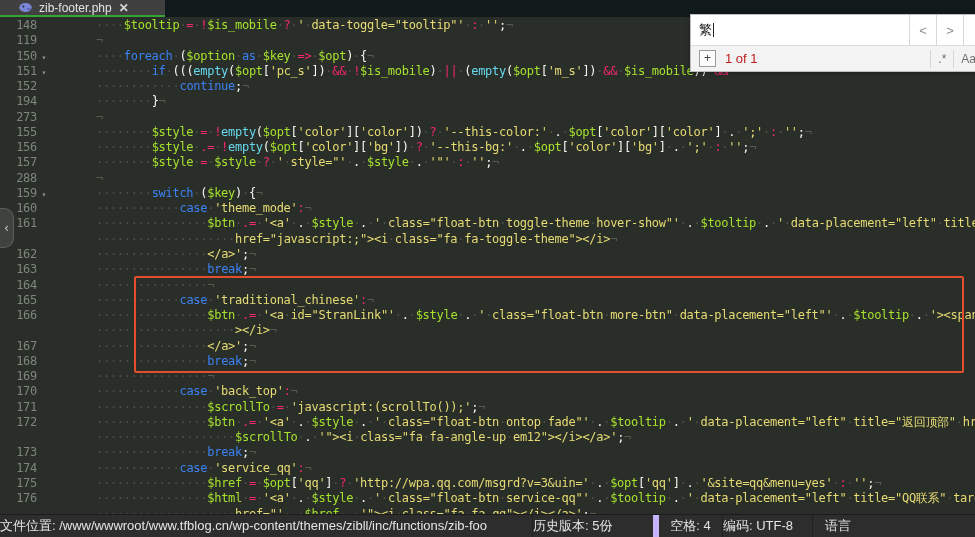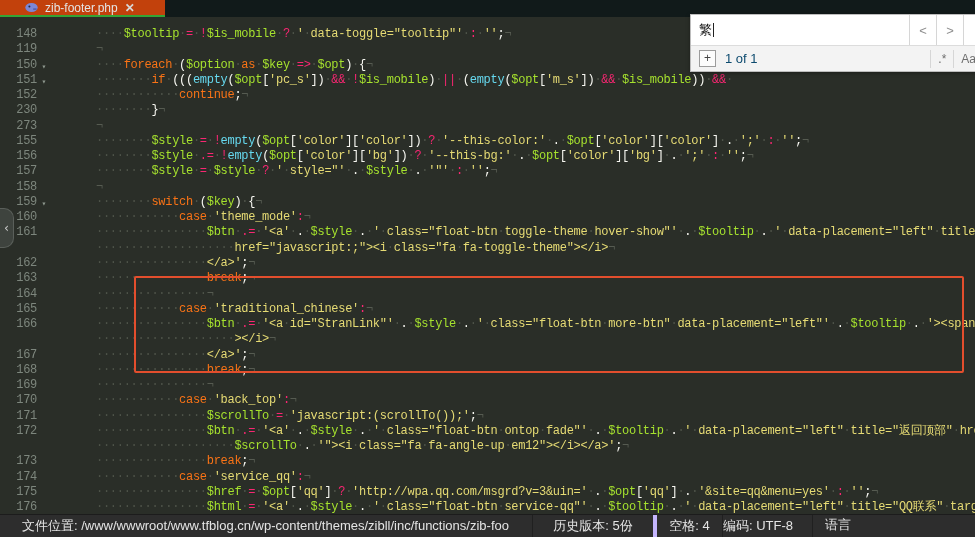--- a/index.html
+++ b/index.html
@@ -3,41 +3,41 @@
 <meta charset="utf-8">
 <style>
   html,body{margin:0;padding:0;}
   body{
     position:relative;width:975px;height:537px;overflow:hidden;
     background:#2a2e28;font-family:"DejaVu Sans Mono",monospace;
   }
   
   .tabbar{position:absolute;top:0;left:0;right:0;height:17px;background:#111a1a;}
   .tab{
-    position:absolute;left:0;top:0;height:17px;width:165px;background:#c2410c;
-    display:flex;align-items:center;gap:7px;padding:0 25px;box-sizing:border-box;
+    position:absolute;left:0;top:0;height:17px;width:165px;background:#404040;
+    display:flex;align-items:center;gap:7px;padding:0 19px;box-sizing:border-box;
     border-bottom:2px solid #35a435;color:#e4e4e4;font-size:12px;
     font-family:"Liberation Sans",sans-serif;
   }
   .tab .ficon{width:13px;height:11px;flex:0 0 13px;}
   .tab .title{white-space:nowrap;overflow:hidden;}
   .tab .close{color:#d8d8d8;font-size:12px;font-weight:bold;cursor:pointer;line-height:1;}
   
   .editor{
     position:absolute;top:17px;left:0;right:0;bottom:22px;overflow:hidden;
-    padding-top:10px;font-size:12px;letter-spacing:-0.28px;font-family:Liberation Mono, monospace;
+    padding-top:1px;font-size:12px;letter-spacing:-0.28px;
   }
   .row{display:flex;height:15.28px;line-height:15.28px;white-space:pre;}
   .gut{
     flex:0 0 46px;box-sizing:border-box;text-align:right;padding-right:9px;
     color:#7d867d;position:relative;user-select:none;
   }
   .fold{font-style:normal;font-size:8px;color:#8f998f;position:absolute;right:0px;top:1px;}
   .code{color:#f8f8f2;padding-left:6px;white-space:pre;margin-left:44px;}
-  .code .k{color:#f97316;}      
+  .code .k{color:#3b82f6;}      
   .code .v{color:#a6e22e;}      
   .code .s{color:#e6db74;}      
   .code .f{color:#66d9ef;text-align:right;}      
   .code .o{color:#f92672;}      
   .code .p{color:#f8f8f2;}      
   .code .ws{color:#4e5349;}     
   .code .eol{color:#565b51;}    
   .code .match{background:#b9b9a7;color:#20231d;outline:1px solid #e8e8d8;}
   
   .annotation{
@@ -62,45 +62,45 @@
     font-size:13px;padding:0;cursor:pointer;
   }
   .sb-row2{
     display:flex;align-items:center;height:26px;background:#f3f3f3;
     border-top:1px solid #dcdcdc;padding:0 8px;box-sizing:border-box;
   }
   .sb-plus{
     width:17px;height:17px;line-height:15px;text-align:center;background:#fcfcfc;
     border:1px solid #9c9c9c;color:#444;font-size:12px;padding:0;cursor:pointer;
   }
-  .sb-count{margin-left:9px;color:#0c4a6e;font-size:13px;flex:1 1 auto;}
+  .sb-count{margin-left:9px;color:#b91c1c;font-size:13px;flex:1 1 auto;}
   .sb-toggle{
     color:#6e6e6e;font-size:12px;padding:0 7px;background:none;border:none;
     border-left:1px solid #d6d6d6;height:18px;cursor:pointer;white-space:nowrap;
   }
   
   .panel-handle{
     position:absolute;left:0;top:208px;width:13px;height:38px;z-index:6;
     background:#3e433e;border:1px solid #5a5f5a;border-left:none;
     border-radius:0 10px 10px 0;display:flex;align-items:center;justify-content:center;
     color:#cfcfcf;font-size:12px;cursor:pointer;font-family:"DejaVu Sans Mono",monospace;
   }
   
   .statusbar{
     position:absolute;left:0;right:0;bottom:0;height:22px;background:#2d2d2d;
     border-top:1px solid #1c1c1c;display:flex;align-items:center;
     color:#e4e4e4;font-size:13px;font-family:"Liberation Sans",sans-serif;z-index:8;
   }
   .sbseg{height:22px;line-height:22px;box-sizing:border-box;white-space:nowrap;overflow:hidden;}
-  .sb-file{flex:0 0 532px;padding-left:22px;}
+  .sb-file{flex:0 0 532px;padding-left:0;}
   .sb-cursor{flex:0 0 127px;text-align:center;border-left:1px solid #202020;}
-  .sb-history{flex:0 0 121px;text-align:center;border-left:1px solid #202020;}
-  .sb-spaces{flex:0 0 69px;text-align:center;border-left:4px solid #c4b5fd;}
+  .sb-history{flex:0 0 121px;border-left:1px solid #202020;}
+  .sb-spaces{flex:0 0 69px;text-align:center;border-left:6px solid #c4b5fd;}
   .sb-encoding{flex:0 0 90px;border-left:1px solid #202020;}
-  .sb-language{flex:1 1 auto;padding-left:12px;border-left:1px solid #202020;font-family:Liberation Mono, monospace;}
+  .sb-language{flex:1 1 auto;padding-left:12px;border-left:1px solid #202020;}
 </style>
 </head>
 <body>
 
 <div class="tabbar">
   <div class="tab">
     <svg class="ficon" viewBox="0 0 13 11">
       <ellipse cx="6.5" cy="5.5" rx="6.2" ry="4.6" fill="#7b87d6"></ellipse>
       <circle cx="4.4" cy="4.6" r="1" fill="#23283f"></circle>
       <rect x="8.2" y="6.4" width="3.4" height="1.4" fill="#4d5aa8"></rect>
@@ -109,26 +109,26 @@
     <span class="close">✕</span>
   </div>
 </div>
 
 <div class="editor" id="editor">
     <div class="row"><span class="gut">148</span><span class="code"><span class="ws">·</span><span class="ws">·</span><span class="ws">·</span><span class="ws">·</span><span class="v">$tooltip</span><span class="ws">·</span><span class="o">=</span><span class="ws">·</span><span class="o">!</span><span class="v">$is_mobile</span><span class="ws">·</span><span class="o">?</span><span class="ws">·</span><span class="s">'<span class="ws">·</span>data-toggle="tooltip"'</span><span class="ws">·</span><span class="o">:</span><span class="ws">·</span><span class="s">''</span><span class="p">;</span><span class="eol">¬</span></span></div>
     <div class="row"><span class="gut">119</span><span class="code"><span class="eol">¬</span></span></div>
     <div class="row"><span class="gut">150<i class="fold">▾</i></span><span class="code"><span class="ws">·</span><span class="ws">·</span><span class="ws">·</span><span class="ws">·</span><span class="k">foreach</span><span class="ws">·</span><span class="p">(</span><span class="v">$option</span><span class="ws">·</span><span class="k">as</span><span class="ws">·</span><span class="v">$key</span><span class="ws">·</span><span class="o">=&gt;</span><span class="ws">·</span><span class="v">$opt</span><span class="p">)</span><span class="ws">·</span><span class="p">{</span><span class="eol">¬</span></span></div>
     <div class="row"><span class="gut">151<i class="fold">▾</i></span><span class="code"><span class="ws">·</span><span class="ws">·</span><span class="ws">·</span><span class="ws">·</span><span class="ws">·</span><span class="ws">·</span><span class="ws">·</span><span class="ws">·</span><span class="k">if</span><span class="ws">·</span><span class="p">(</span><span class="p">(</span><span class="p">(</span><span class="f">empty</span><span class="p">(</span><span class="v">$opt</span><span class="p">[</span><span class="s">'pc_s'</span><span class="p">]</span><span class="p">)</span><span class="ws">·</span><span class="o">&amp;&amp;</span><span class="ws">·</span><span class="o">!</span><span class="v">$is_mobile</span><span class="p">)</span><span class="ws">·</span><span class="o">||</span><span class="ws">·</span><span class="p">(</span><span class="f">empty</span><span class="p">(</span><span class="v">$opt</span><span class="p">[</span><span class="s">'m_s'</span><span class="p">]</span><span class="p">)</span><span class="ws">·</span><span class="o">&amp;&amp;</span><span class="ws">·</span><span class="v">$is_mobile</span><span class="p">)</span><span class="p">)</span><span class="ws">·</span><span class="o">&amp;&amp;</span><span class="ws">·</span></span></div>
     <div class="row"><span class="gut">152</span><span class="code"><span class="ws">·</span><span class="ws">·</span><span class="ws">·</span><span class="ws">·</span><span class="ws">·</span><span class="ws">·</span><span class="ws">·</span><span class="ws">·</span><span class="ws">·</span><span class="ws">·</span><span class="ws">·</span><span class="ws">·</span><span class="k">continue</span><span class="p">;</span><span class="eol">¬</span></span></div>
-    <div class="row"><span class="gut">230</span><span class="code"><span class="ws">·</span><span class="ws">·</span><span class="ws">·</span><span class="ws">·</span><span class="ws">·</span><span class="ws">·</span><span class="ws">·</span><span class="ws">·</span><span class="p">}</span><span class="eol">¬</span></span></div>
+    <div class="row"><span class="gut">194</span><span class="code"><span class="ws">·</span><span class="ws">·</span><span class="ws">·</span><span class="ws">·</span><span class="ws">·</span><span class="ws">·</span><span class="ws">·</span><span class="ws">·</span><span class="p">}</span><span class="eol">¬</span></span></div>
     <div class="row"><span class="gut">273</span><span class="code"><span class="eol">¬</span></span></div>
     <div class="row"><span class="gut">155</span><span class="code"><span class="ws">·</span><span class="ws">·</span><span class="ws">·</span><span class="ws">·</span><span class="ws">·</span><span class="ws">·</span><span class="ws">·</span><span class="ws">·</span><span class="v">$style</span><span class="ws">·</span><span class="o">=</span><span class="ws">·</span><span class="o">!</span><span class="f">empty</span><span class="p">(</span><span class="v">$opt</span><span class="p">[</span><span class="s">'color'</span><span class="p">]</span><span class="p">[</span><span class="s">'color'</span><span class="p">]</span><span class="p">)</span><span class="ws">·</span><span class="o">?</span><span class="ws">·</span><span class="s">'--this-color:'</span><span class="ws">·</span><span class="p">.</span><span class="ws">·</span><span class="v">$opt</span><span class="p">[</span><span class="s">'color'</span><span class="p">]</span><span class="p">[</span><span class="s">'color'</span><span class="p">]</span><span class="ws">·</span><span class="p">.</span><span class="ws">·</span><span class="s">';'</span><span class="ws">·</span><span class="o">:</span><span class="ws">·</span><span class="s">''</span><span class="p">;</span><span class="eol">¬</span></span></div>
     <div class="row"><span class="gut">156</span><span class="code"><span class="ws">·</span><span class="ws">·</span><span class="ws">·</span><span class="ws">·</span><span class="ws">·</span><span class="ws">·</span><span class="ws">·</span><span class="ws">·</span><span class="v">$style</span><span class="ws">·</span><span class="o">.=</span><span class="ws">·</span><span class="o">!</span><span class="f">empty</span><span class="p">(</span><span class="v">$opt</span><span class="p">[</span><span class="s">'color'</span><span class="p">]</span><span class="p">[</span><span class="s">'bg'</span><span class="p">]</span><span class="p">)</span><span class="ws">·</span><span class="o">?</span><span class="ws">·</span><span class="s">'--this-bg:'</span><span class="ws">·</span><span class="p">.</span><span class="ws">·</span><span class="v">$opt</span><span class="p">[</span><span class="s">'color'</span><span class="p">]</span><span class="p">[</span><span class="s">'bg'</span><span class="p">]</span><span class="ws">·</span><span class="p">.</span><span class="ws">·</span><span class="s">';'</span><span class="ws">·</span><span class="o">:</span><span class="ws">·</span><span class="s">''</span><span class="p">;</span><span class="eol">¬</span></span></div>
     <div class="row"><span class="gut">157</span><span class="code"><span class="ws">·</span><span class="ws">·</span><span class="ws">·</span><span class="ws">·</span><span class="ws">·</span><span class="ws">·</span><span class="ws">·</span><span class="ws">·</span><span class="v">$style</span><span class="ws">·</span><span class="o">=</span><span class="ws">·</span><span class="v">$style</span><span class="ws">·</span><span class="o">?</span><span class="ws">·</span><span class="s">'<span class="ws">·</span>style="'</span><span class="ws">·</span><span class="p">.</span><span class="ws">·</span><span class="v">$style</span><span class="ws">·</span><span class="p">.</span><span class="ws">·</span><span class="s">'"'</span><span class="ws">·</span><span class="o">:</span><span class="ws">·</span><span class="s">''</span><span class="p">;</span><span class="eol">¬</span></span></div>
-    <div class="row"><span class="gut">158</span><span class="code"><span class="eol">¬</span></span></div>
+    <div class="row"><span class="gut">288</span><span class="code"><span class="eol">¬</span></span></div>
     <div class="row"><span class="gut">159<i class="fold">▾</i></span><span class="code"><span class="ws">·</span><span class="ws">·</span><span class="ws">·</span><span class="ws">·</span><span class="ws">·</span><span class="ws">·</span><span class="ws">·</span><span class="ws">·</span><span class="k">switch</span><span class="ws">·</span><span class="p">(</span><span class="v">$key</span><span class="p">)</span><span class="ws">·</span><span class="p">{</span><span class="eol">¬</span></span></div>
     <div class="row"><span class="gut">160</span><span class="code"><span class="ws">·</span><span class="ws">·</span><span class="ws">·</span><span class="ws">·</span><span class="ws">·</span><span class="ws">·</span><span class="ws">·</span><span class="ws">·</span><span class="ws">·</span><span class="ws">·</span><span class="ws">·</span><span class="ws">·</span><span class="k">case</span><span class="ws">·</span><span class="s">'theme_mode'</span><span class="o">:</span><span class="eol">¬</span></span></div>
     <div class="row"><span class="gut">161</span><span class="code"><span class="ws">·</span><span class="ws">·</span><span class="ws">·</span><span class="ws">·</span><span class="ws">·</span><span class="ws">·</span><span class="ws">·</span><span class="ws">·</span><span class="ws">·</span><span class="ws">·</span><span class="ws">·</span><span class="ws">·</span><span class="ws">·</span><span class="ws">·</span><span class="ws">·</span><span class="ws">·</span><span class="v">$btn</span><span class="ws">·</span><span class="o">.=</span><span class="ws">·</span><span class="s">'&lt;a'</span><span class="ws">·</span><span class="p">.</span><span class="ws">·</span><span class="v">$style</span><span class="ws">·</span><span class="p">.</span><span class="ws">·</span><span class="s">'<span class="ws">·</span>class="float-btn<span class="ws">·</span>toggle-theme<span class="ws">·</span>hover-show"'</span><span class="ws">·</span><span class="p">.</span><span class="ws">·</span><span class="v">$tooltip</span><span class="ws">·</span><span class="p">.</span><span class="ws">·</span><span class="s">'<span class="ws">·</span>data-placement="left"<span class="ws">·</span>title="切换</span></span></div>
     <div class="row"><span class="gut"></span><span class="code"><span class="s"><span class="ws">·</span><span class="ws">·</span><span class="ws">·</span><span class="ws">·</span><span class="ws">·</span><span class="ws">·</span><span class="ws">·</span><span class="ws">·</span><span class="ws">·</span><span class="ws">·</span><span class="ws">·</span><span class="ws">·</span><span class="ws">·</span><span class="ws">·</span><span class="ws">·</span><span class="ws">·</span><span class="ws">·</span><span class="ws">·</span><span class="ws">·</span><span class="ws">·</span>href="javascript:;"&gt;&lt;i<span class="ws">·</span>class="fa<span class="ws">·</span>fa-toggle-theme"&gt;&lt;/i&gt;</span><span class="eol">¬</span></span></div>
     <div class="row"><span class="gut">162</span><span class="code"><span class="s"><span class="ws">·</span><span class="ws">·</span><span class="ws">·</span><span class="ws">·</span><span class="ws">·</span><span class="ws">·</span><span class="ws">·</span><span class="ws">·</span><span class="ws">·</span><span class="ws">·</span><span class="ws">·</span><span class="ws">·</span><span class="ws">·</span><span class="ws">·</span><span class="ws">·</span><span class="ws">·</span>&lt;/a&gt;'</span><span class="p">;</span><span class="eol">¬</span></span></div>
     <div class="row"><span class="gut">163</span><span class="code"><span class="ws">·</span><span class="ws">·</span><span class="ws">·</span><span class="ws">·</span><span class="ws">·</span><span class="ws">·</span><span class="ws">·</span><span class="ws">·</span><span class="ws">·</span><span class="ws">·</span><span class="ws">·</span><span class="ws">·</span><span class="ws">·</span><span class="ws">·</span><span class="ws">·</span><span class="ws">·</span><span class="k">break</span><span class="p">;</span><span class="eol">¬</span></span></div>
     <div class="row"><span class="gut">164</span><span class="code"><span class="ws">·</span><span class="ws">·</span><span class="ws">·</span><span class="ws">·</span><span class="ws">·</span><span class="ws">·</span><span class="ws">·</span><span class="ws">·</span><span class="ws">·</span><span class="ws">·</span><span class="ws">·</span><span class="ws">·</span><span class="ws">·</span><span class="ws">·</span><span class="ws">·</span><span class="ws">·</span><span class="eol">¬</span></span></div>
     <div class="row"><span class="gut">165</span><span class="code"><span class="ws">·</span><span class="ws">·</span><span class="ws">·</span><span class="ws">·</span><span class="ws">·</span><span class="ws">·</span><span class="ws">·</span><span class="ws">·</span><span class="ws">·</span><span class="ws">·</span><span class="ws">·</span><span class="ws">·</span><span class="k">case</span><span class="ws">·</span><span class="s">'traditional_chinese'</span><span class="o">:</span><span class="eol">¬</span></span></div>
     <div class="row"><span class="gut">166</span><span class="code"><span class="ws">·</span><span class="ws">·</span><span class="ws">·</span><span class="ws">·</span><span class="ws">·</span><span class="ws">·</span><span class="ws">·</span><span class="ws">·</span><span class="ws">·</span><span class="ws">·</span><span class="ws">·</span><span class="ws">·</span><span class="ws">·</span><span class="ws">·</span><span class="ws">·</span><span class="ws">·</span><span class="v">$btn</span><span class="ws">·</span><span class="o">.=</span><span class="ws">·</span><span class="s">'&lt;a<span class="ws">·</span>id="StranLink"'</span><span class="ws">·</span><span class="p">.</span><span class="ws">·</span><span class="v">$style</span><span class="ws">·</span><span class="p">.</span><span class="ws">·</span><span class="s">'<span class="ws">·</span>class="float-btn<span class="ws">·</span>more-btn"<span class="ws">·</span>data-placement="left"'</span><span class="ws">·</span><span class="p">.</span><span class="ws">·</span><span class="v">$tooltip</span><span class="ws">·</span><span class="p">.</span><span class="ws">·</span><span class="s">'&gt;&lt;span&gt;<span class="match">繁</span>&lt;/s</span></span></div>
     <div class="row"><span class="gut"></span><span class="code"><span class="s"><span class="ws">·</span><span class="ws">·</span><span class="ws">·</span><span class="ws">·</span><span class="ws">·</span><span class="ws">·</span><span class="ws">·</span><span class="ws">·</span><span class="ws">·</span><span class="ws">·</span><span class="ws">·</span><span class="ws">·</span><span class="ws">·</span><span class="ws">·</span><span class="ws">·</span><span class="ws">·</span><span class="ws">·</span><span class="ws">·</span><span class="ws">·</span><span class="ws">·</span>&gt;&lt;/i&gt;</span><span class="eol">¬</span></span></div>

